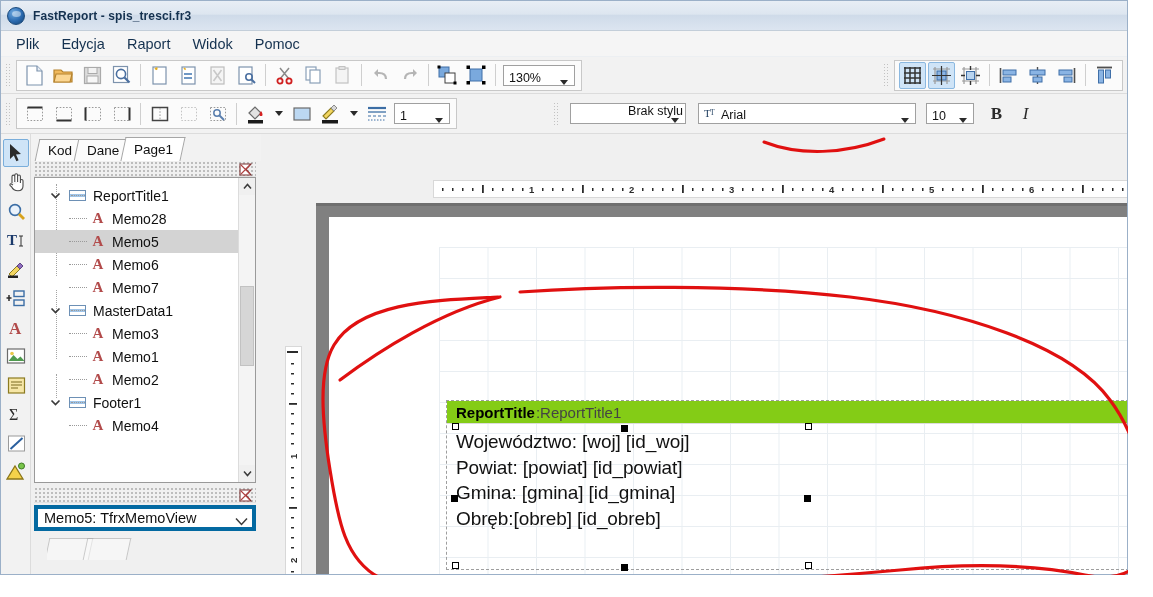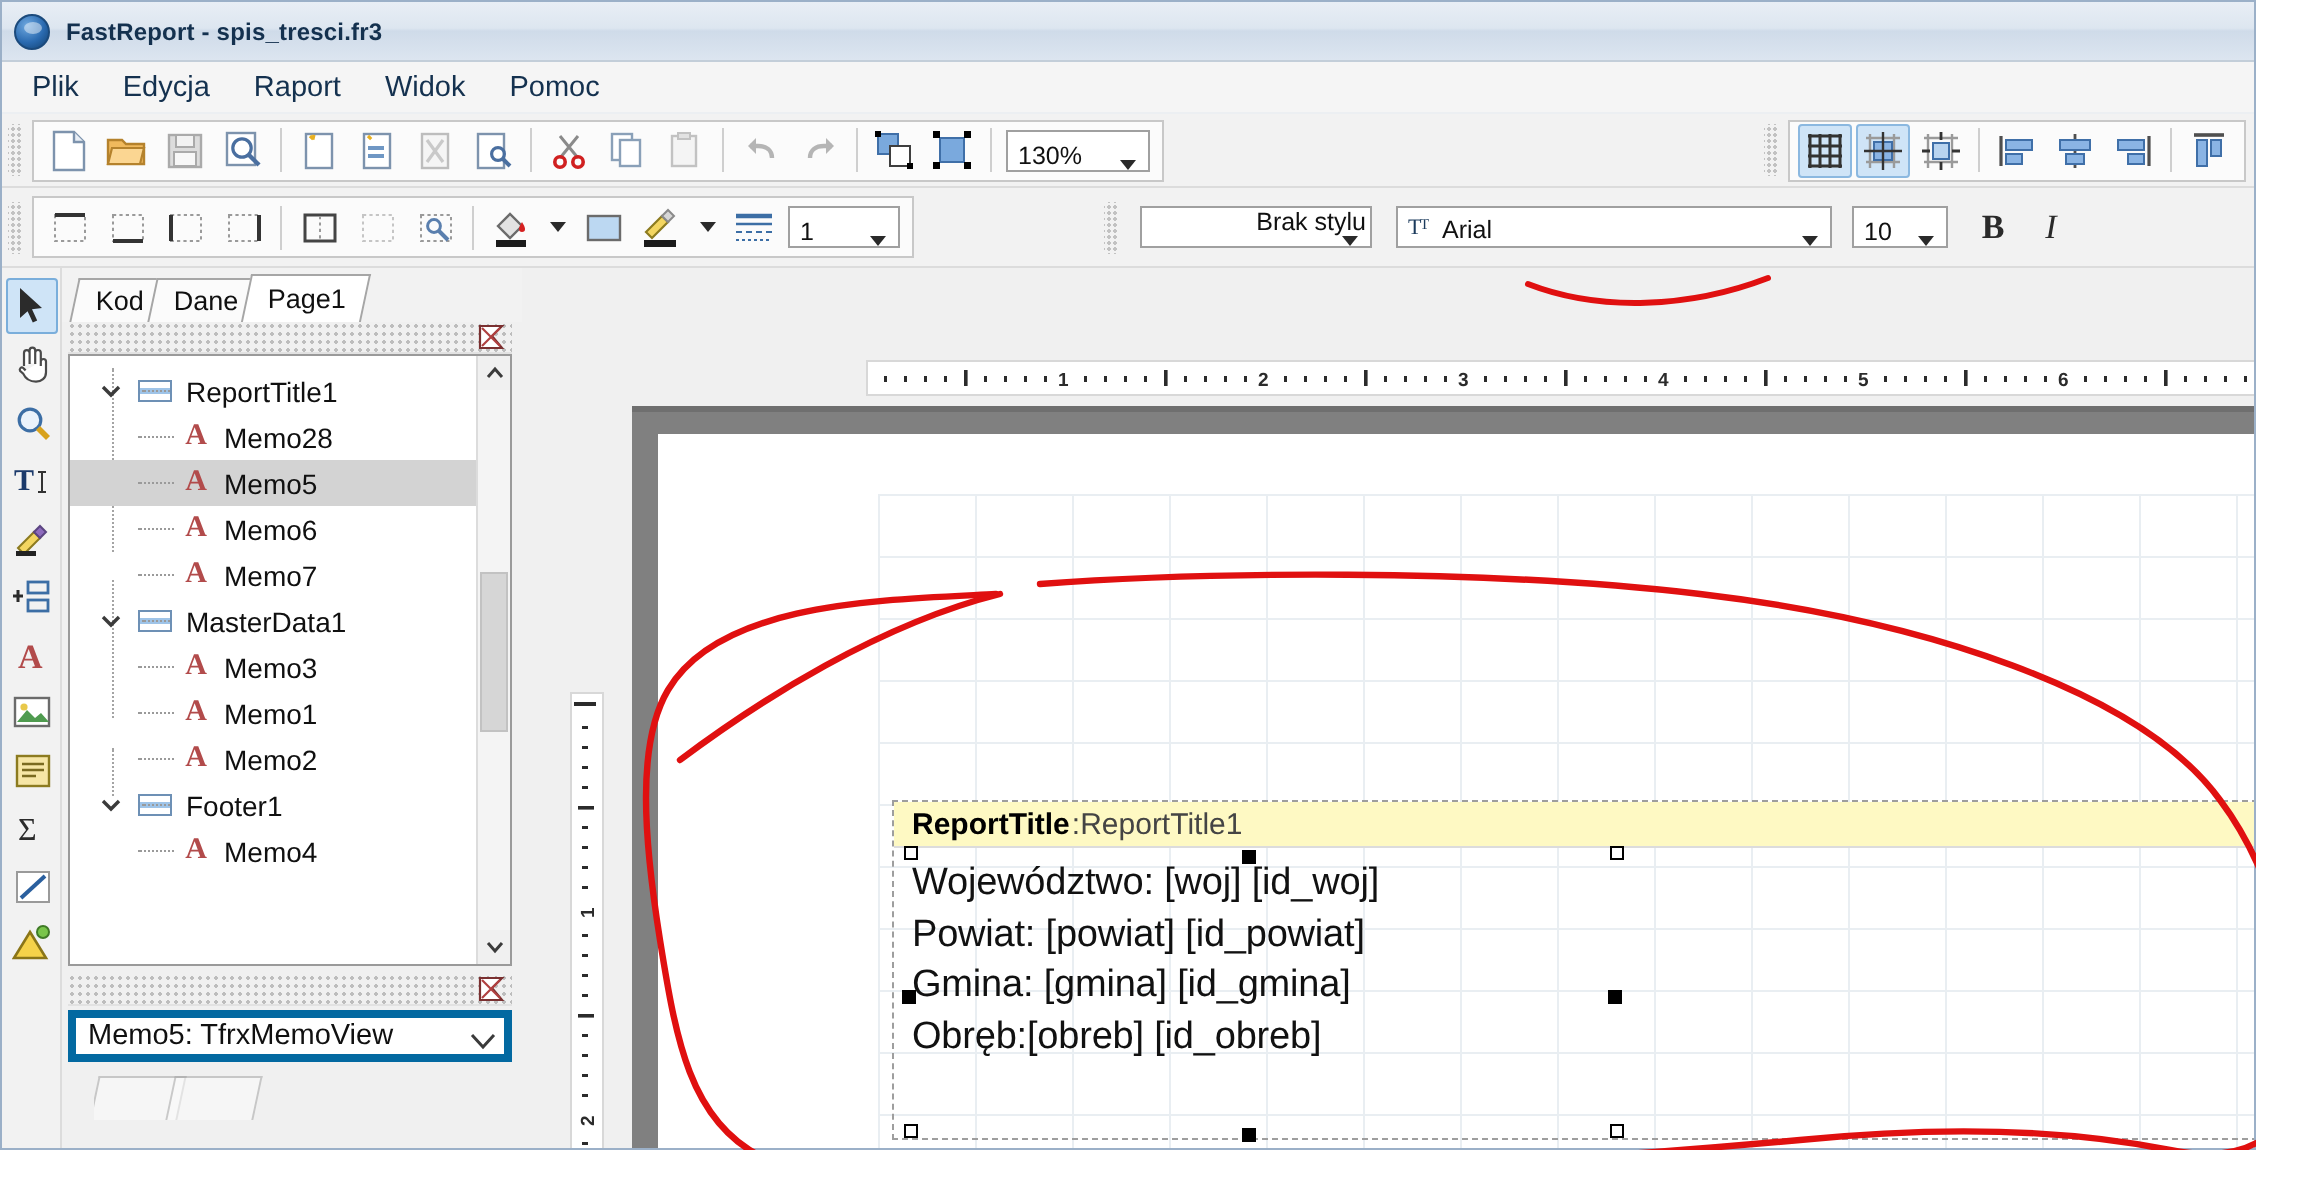--- a/index.html
+++ b/index.html
@@ -246,21 +246,21 @@
       linear-gradient(to right, #e9eef2 1px, transparent 1px),
       linear-gradient(to bottom, #e9eef2 1px, transparent 1px);
     background-size: 48.5px 31px;
   }
   .band {
     position: absolute; left: 117px; top: 183px; right: -2px; height: 170px;
     border: 1px dashed #9e9e9e;
     background: transparent;
   }
   .band-title {
-    height: 23px; background: #fef9c3; border-bottom: 1px solid #dcdcdc;
+    height: 23px; background: #84cc16; border-bottom: 1px solid #dcdcdc;
     display: flex; align-items: center; padding-left: 9px;
     font-size: 15px; color: #444;
   }
   .band-title b { color: #000; font-weight: bold; margin-right: 1px; }
   .memo-obj {
     position: absolute; left: 9px; top: 28px; width: 354px; height: 137px;
   }
   .memo-line {
     font-size: 19px; color: #111; line-height: 25.5px; white-space: nowrap;
     letter-spacing: -.1px;

